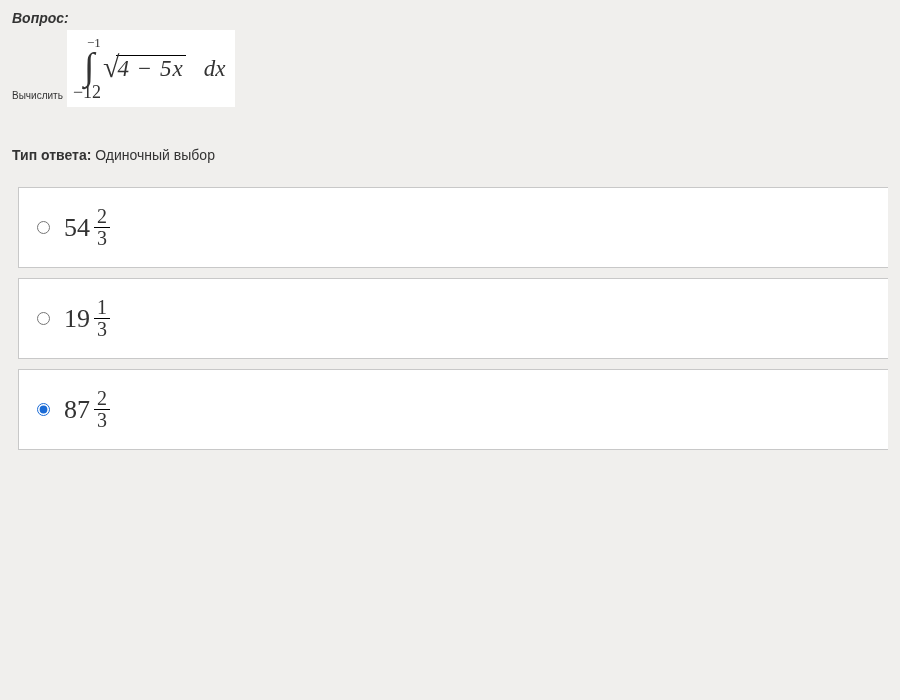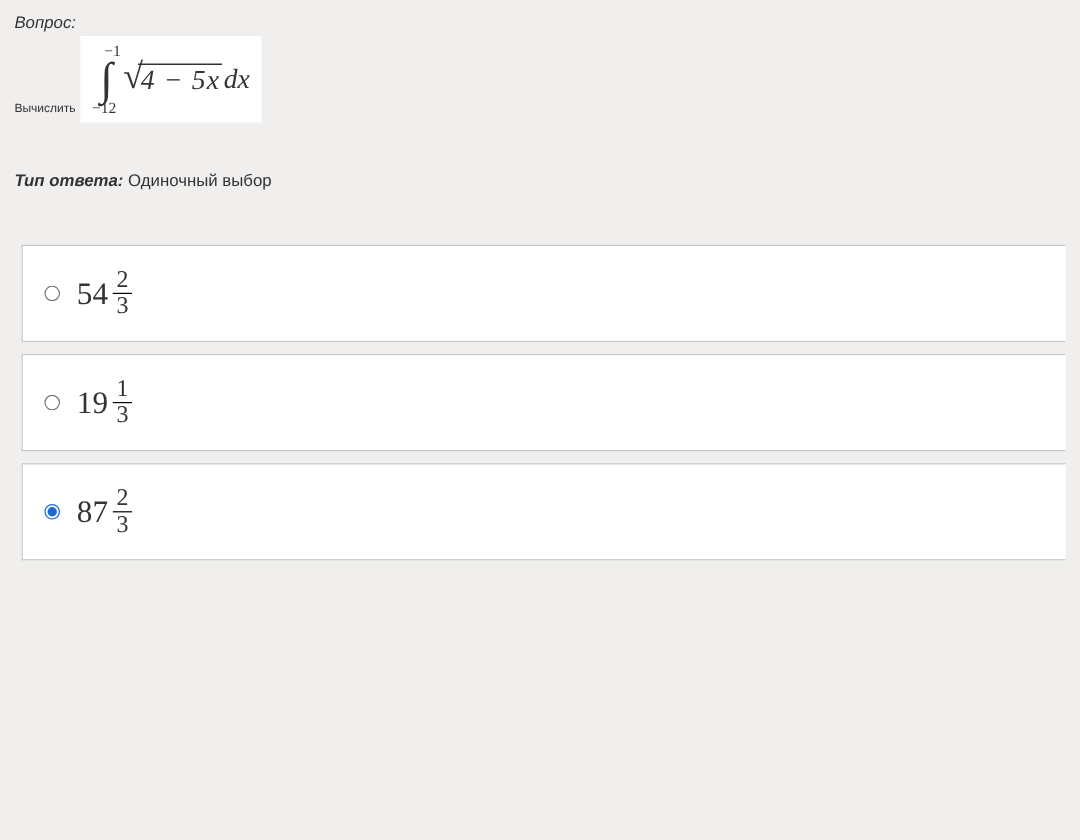--- a/index.html
+++ b/index.html
@@ -11,21 +11,21 @@
       font-family: 'Segoe UI', Tahoma, Geneva, sans-serif;
       background: #f0efed;
       width: 900px;
       height: 700px;
       overflow: hidden;
       padding: 10px 12px;
       color: #333;
     }
     .question-label {
       font-style: italic;
-      font-weight: normal;
+      font-weight: bold;
       font-size: 14px;
       margin-bottom: 4px;
     }
     .question-row {
       display: flex;
       align-items: flex-end;
       gap: 4px;
     }
     .compute-text {
       font-size: 10px;
@@ -52,21 +52,21 @@
       font-size: 13px;
       margin-bottom: 0px;
       margin-left: 10px;
     }
     .integral-bounds .sym {
       font-size: 38px;
       line-height: 0.9;
       font-style: normal;
     }
     .integral-bounds .lower {
-      font-size: 13px;
+      font-size: 18px;
       margin-left: -4px;
     }
     .sqrt-wrap {
       display: flex;
       align-items: center;
       font-size: 23px;
     }
     .surd {
       font-size: 30px;
       font-style: normal;
@@ -75,32 +75,31 @@
       top: -2px;
     }
     .radicand {
       border-top: 1.5px solid #000;
       padding: 0 2px;
       font-style: italic;
       letter-spacing: 1px;
     }
     .dx {
       font-size: 23px;
-      margin-left: 1px;
+      margin-left: 18px;
     }
     .answer-type-row {
       margin-top: 40px;
       font-size: 14px;
     }
     .answer-type-row .label {
-      font-style: italic;
       font-weight: bold;
     }
     .options-area {
-      margin-top: 46px;
+      margin-top: 24px;
       padding-left: 6px;
     }
     .option {
       background: #fff;
       border: 1px solid #c8c8c8;
       border-right: none;
       margin-bottom: 10px;
       padding: 18px 18px;
       display: flex;
       align-items: center;

